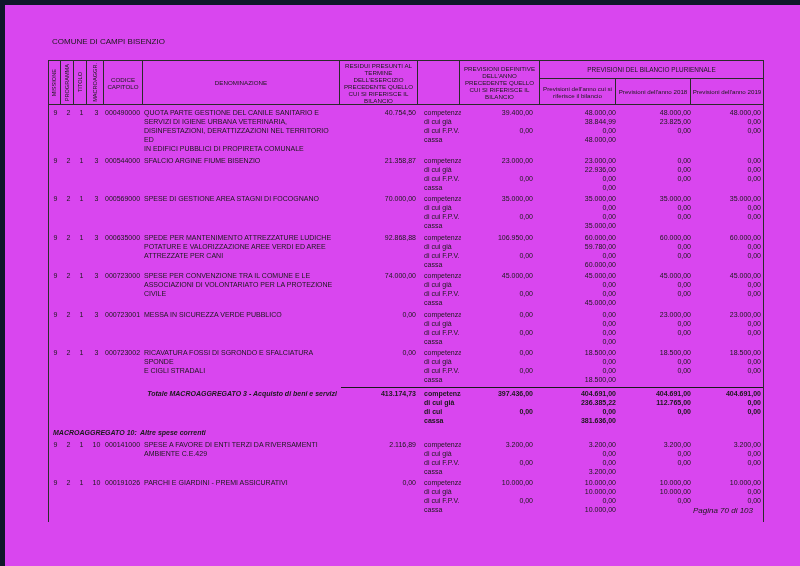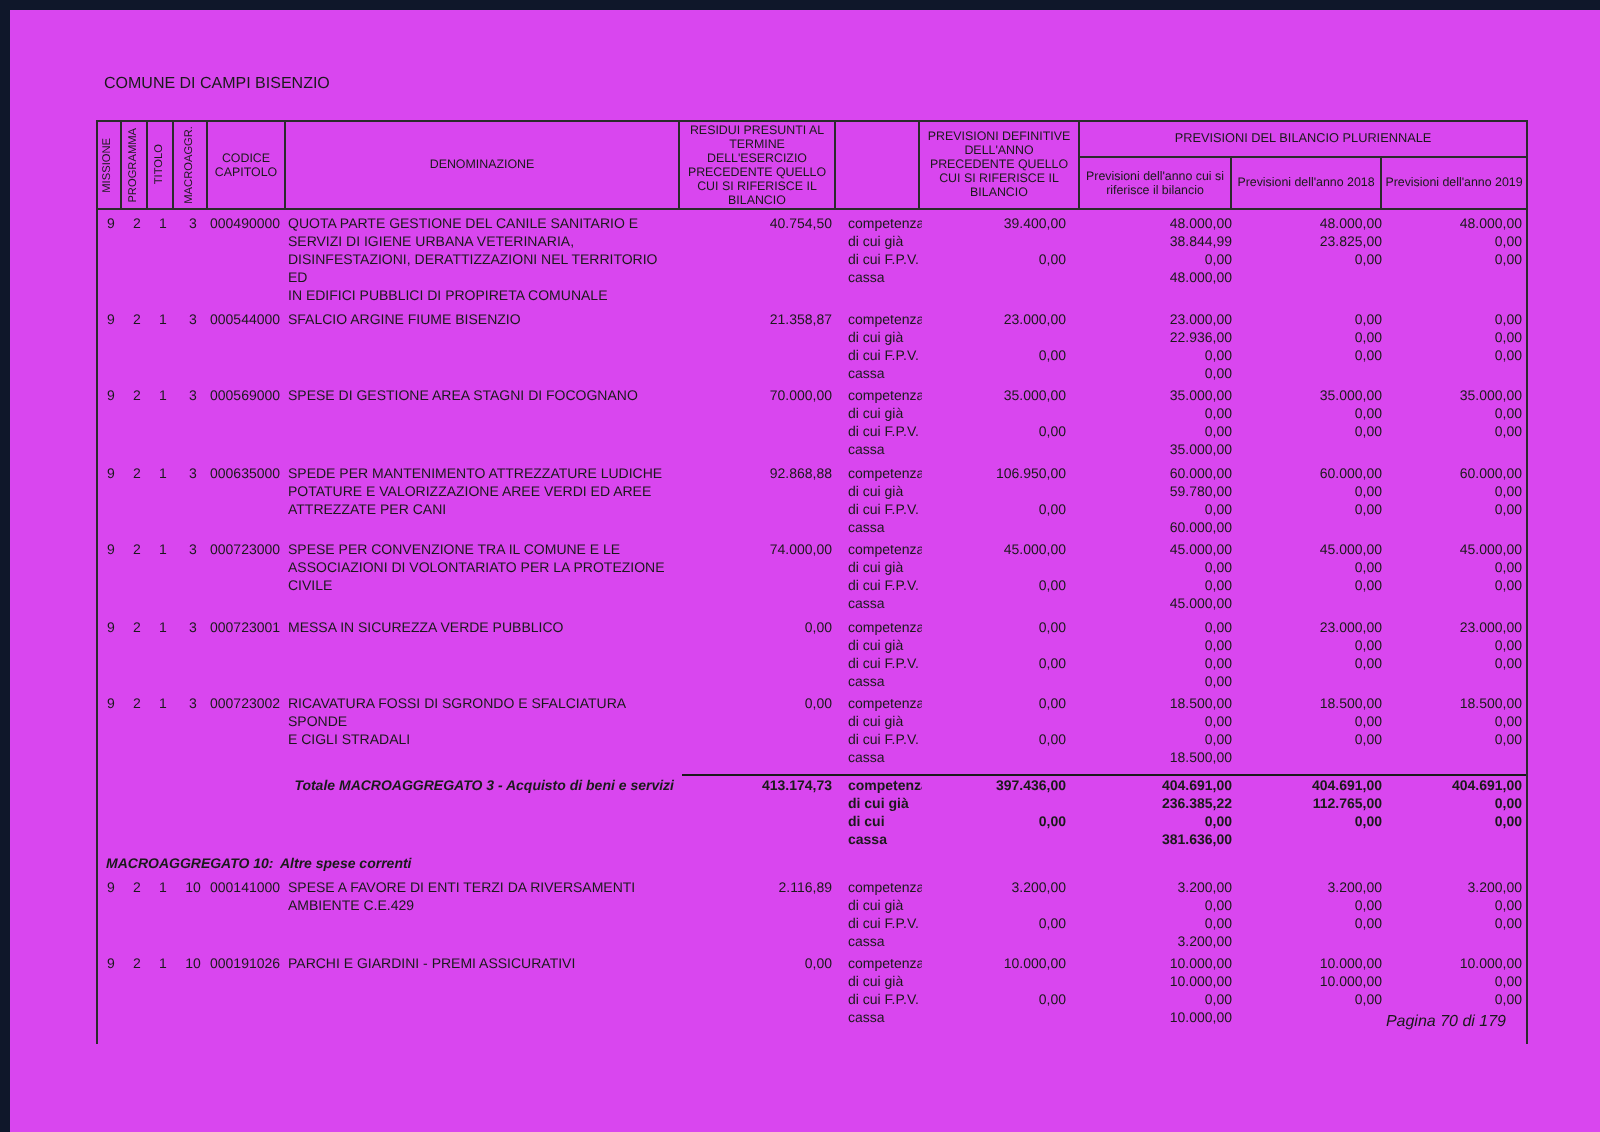--- a/index.html
+++ b/index.html
@@ -536,15 +536,15 @@
             <div class="ln">10.000,00</div>
             <div class="ln">0,00</div>
             <div class="ln">0,00</div>
             <div class="ln"></div>
           </div>
   </div>
 </div>
 
   </div>
 
-  <div class="doc-footer">Pagina 70 di 179</div>
+  <div class="doc-footer">Pagina 70 di 103</div>
 
 </div>
 
 </body></html>

